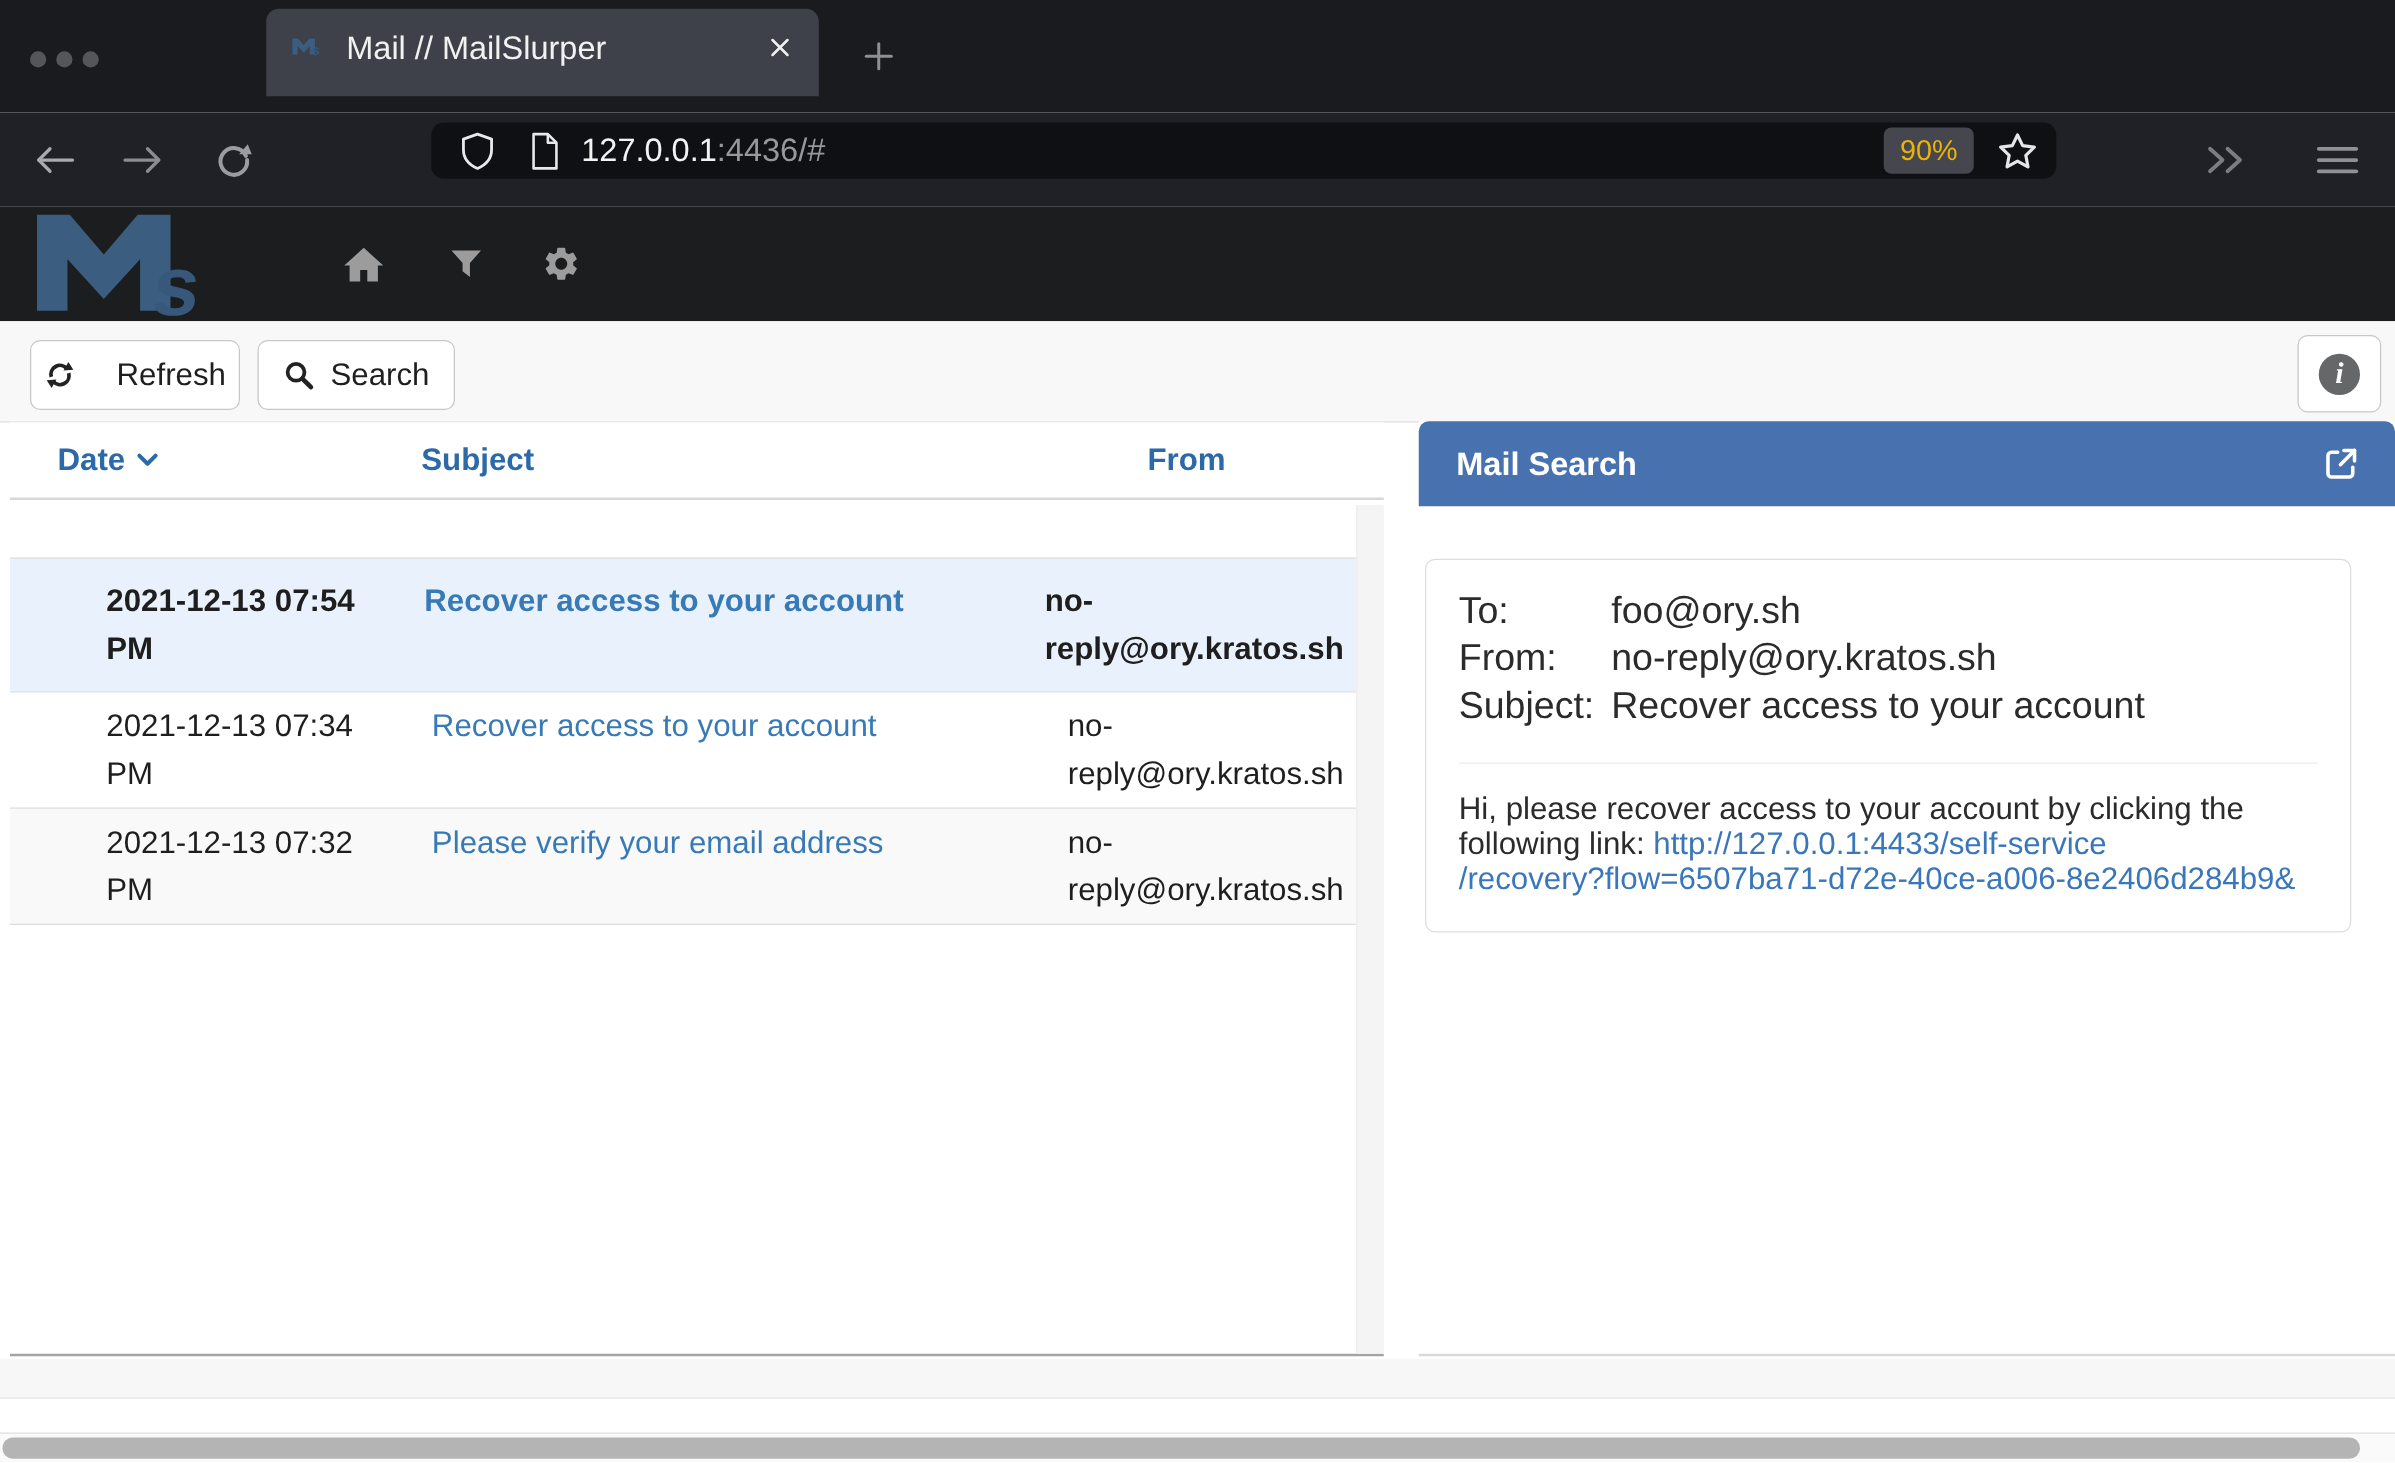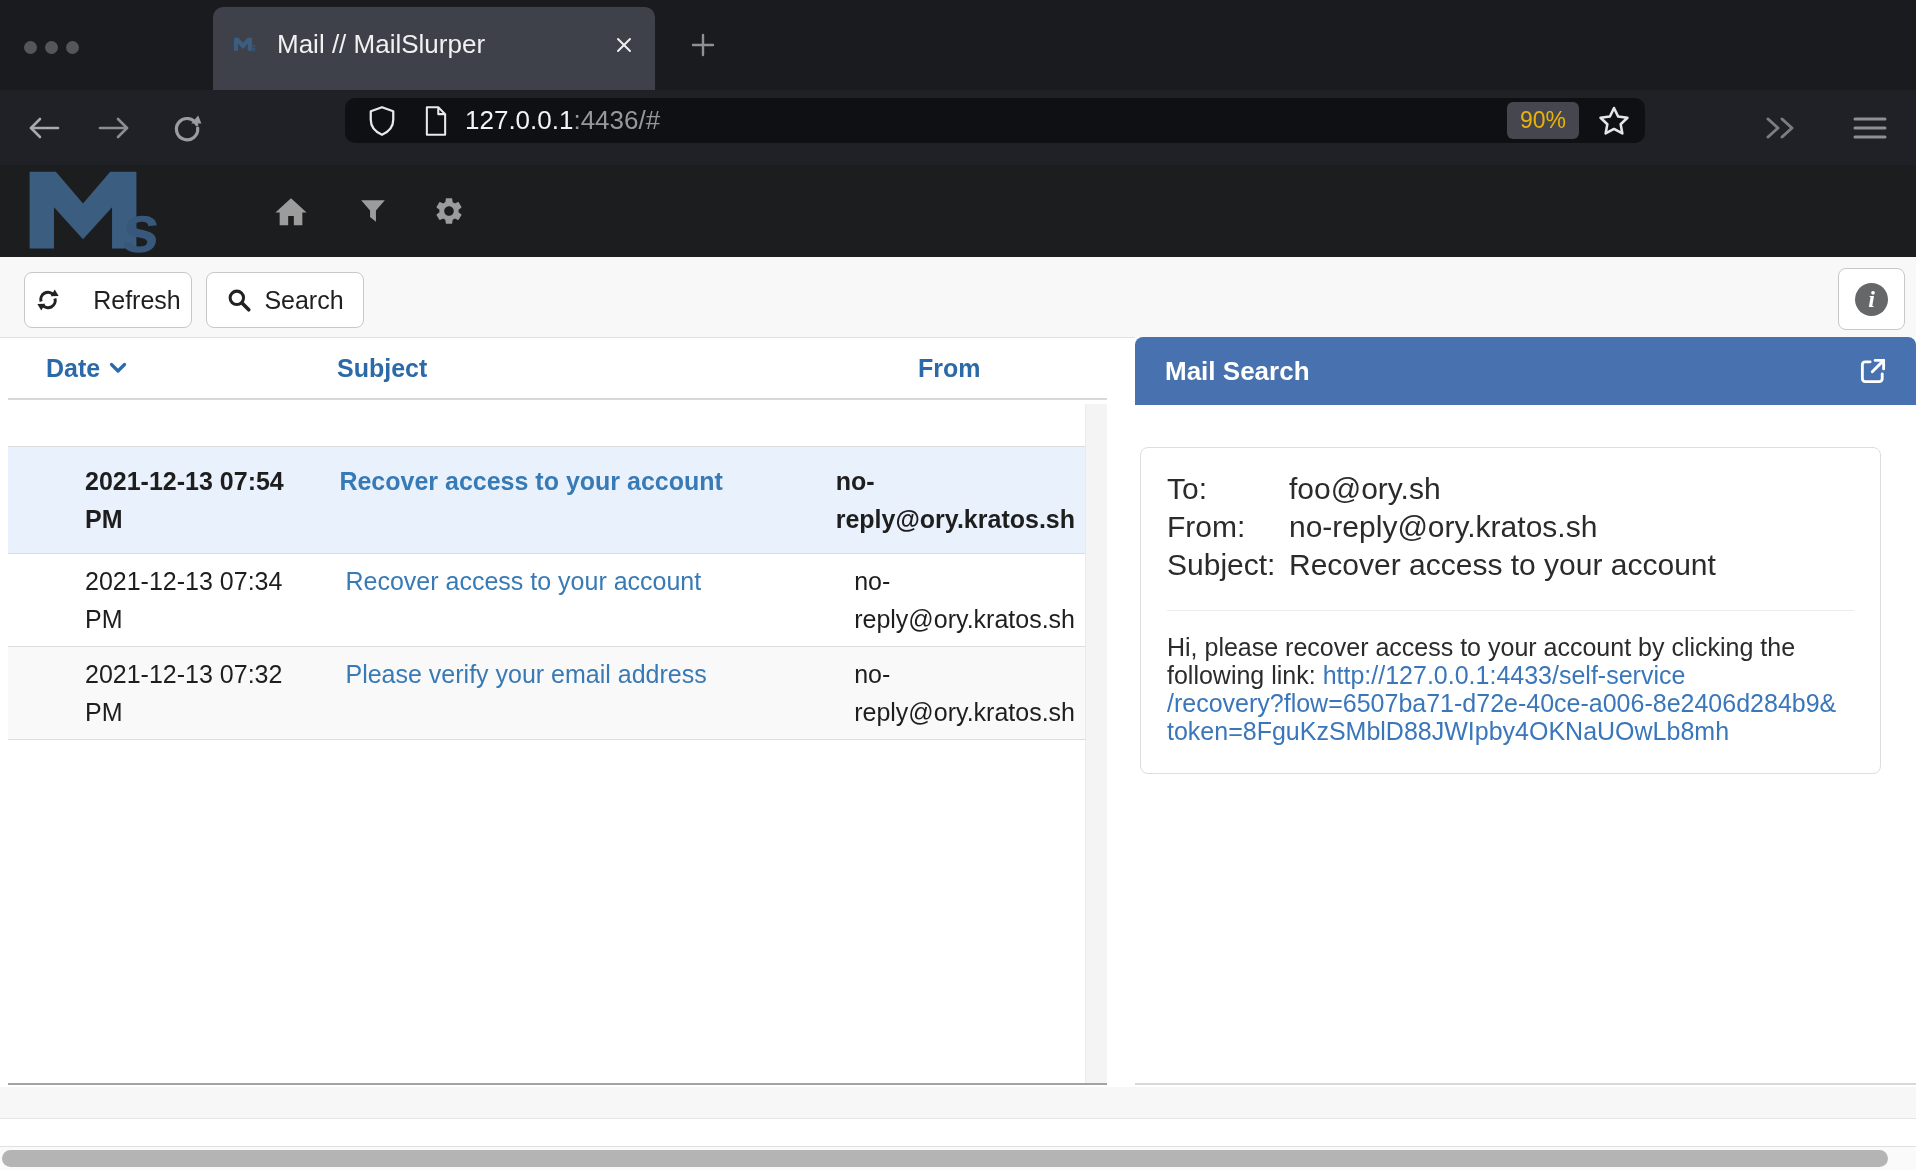--- a/index.html
+++ b/index.html
@@ -6,21 +6,21 @@
   html,body { background:#ffffff; }
   #screen {
     position:relative; width:1916px; height:1170px; overflow:hidden;
     font-family:"Liberation Sans","DejaVu Sans",sans-serif;
     background:#ffffff;
   }
   
   .tabbar { position:absolute; left:0; top:0; width:1916px; height:90px; background:#1a1b1f; }
   .traffic-dots { position:absolute; left:24px; top:41px; display:flex; gap:8px; }
   .traffic-dots span { width:13px; height:13px; border-radius:50%; background:#55565b; display:block; }
-  .tab { position:absolute; left:213px; top:7px; width:442px; height:83px; background:#3f414a;
+  .tab { position:absolute; left:213px; top:7px; width:442px; height:70px; background:#3f414a;
          border-radius:10px 10px 0 0; display:flex; align-items:center; padding:0 20px 8px 20px; }
   .tab-title { color:#f1f1f2; font-size:26px; margin-left:14px; flex:1; white-space:nowrap; overflow:hidden; }
   .tab-close { margin-left:8px; cursor:default; display:flex; }
   .newtab-btn { position:absolute; left:686px; top:28px; width:34px; height:34px; display:flex; align-items:center; justify-content:center; }
 
   .navbar { position:absolute; left:0; top:90px; width:1916px; height:75px; background:#1f2127; }
   .nav-icon { position:absolute; top:0; height:75px; display:flex; align-items:center; justify-content:center; width:44px; }
   .urlbar { position:absolute; left:345px; top:8px; width:1300px; height:45px; background:#0f1014;
             border-radius:10px; display:flex; align-items:center; padding:0 14px 0 22px; }
   .url-text { font-size:26px; margin-left:16px; flex:1; white-space:nowrap; overflow:hidden; }
@@ -288,21 +288,21 @@
       </div>
       <div class="field-row">
         <div class="field-label">From:</div>
         <div class="field-value">no-reply@ory.kratos.sh</div>
       </div>
       <div class="field-row">
         <div class="field-label">Subject:</div>
         <div class="field-value">Recover access to your account</div>
       </div>
       <hr class="card-divider">
-      <div class="mail-body"><span>Hi, please recover access to your account by clicking the following link: </span><a class="body-link" href="#"><span>http://127.0.0.1:4433/self-service</span><br><span>/recovery?flow=6507ba71-d72e-40ce-a006-8e2406d284b9&amp;</span><br><span>token=8FguKzSMblD88JWIpby4OKNaUOwLb8mh</span></a></div>
+      <div class="mail-body"><span>Hi, please recover access to your account by clicking the following link: </span><a class="body-link" href="#"><span>http://127.0.0.1:4433/self-service</span><br><span>/recovery?flow=6507ba71-d72e-40ce-a006-8e2406d284b9&amp;</span><br></a></div>
     </div>
   </div>
 
   <div class="footer-strip"></div>
   <div class="hscroll">
     <div class="hscroll-thumb"></div>
   </div>
 
 </div>
 

